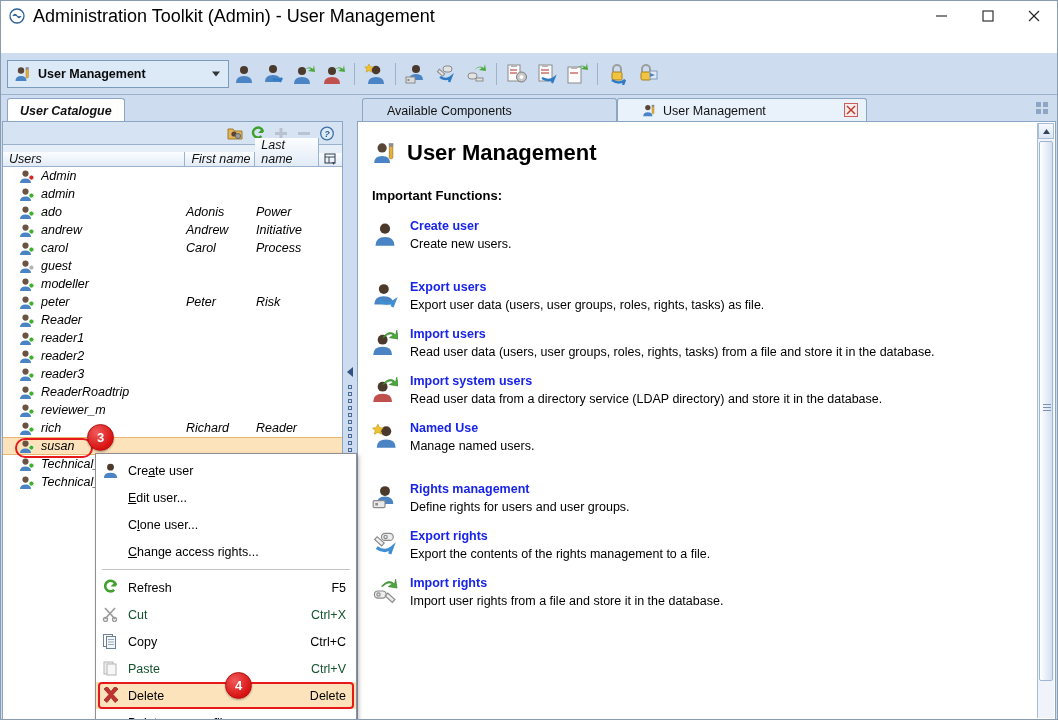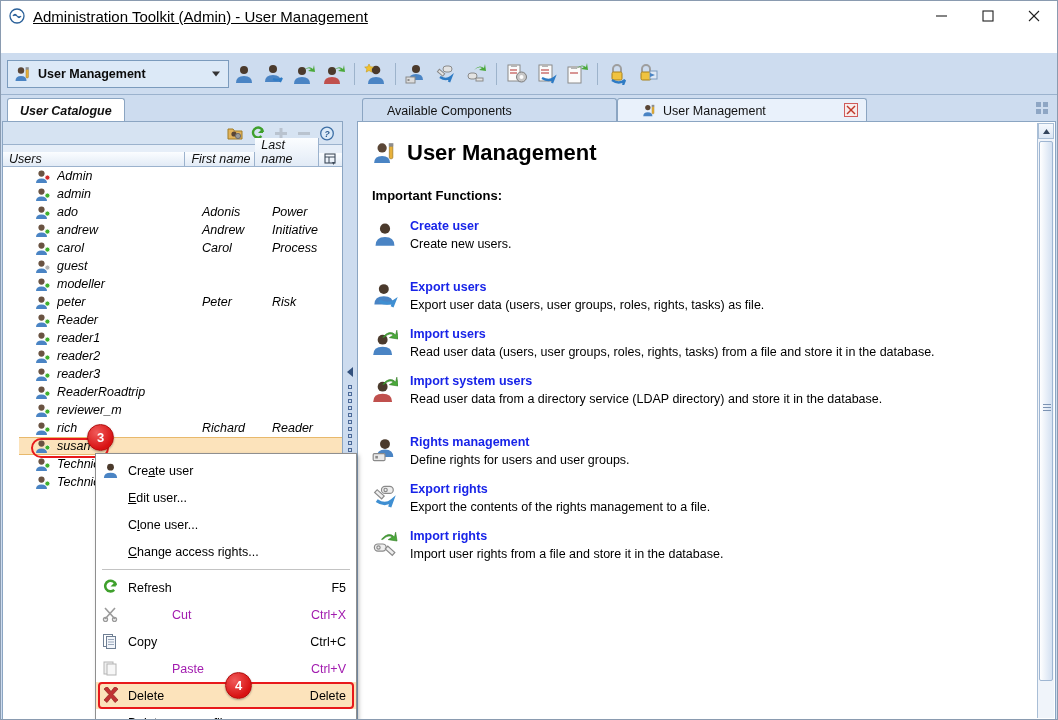--- a/index.html
+++ b/index.html
@@ -23,21 +23,21 @@
   .titlebar {
     position: absolute; left: 0; top: 0; width: 1056px; height: 30px;
     background: #ffffff;
     display: flex; align-items: center;
   }
   .titlebar .app-icon {
     width: 16px; height: 16px; margin-left: 8px; margin-right: 8px;
     flex: 0 0 auto;
   }
   .titlebar .title-text {
-    font-size: 15px; color: #000000; white-space: nowrap; text-decoration: underline;
+    font-size: 18px; color: #000000; white-space: nowrap;
   }
   .win-controls {
     position: absolute; right: 0; top: 0; height: 30px; display: flex;
   }
   .win-btn {
     width: 46px; height: 30px; display: flex; align-items: center; justify-content: center;
     color: #202020;
   }
   .win-btn svg { display: block; }
 
@@ -129,21 +129,20 @@
   .lh-users { width: 183px; }
   .lh-first { width: 70px; }
   .lh-last  { width: 64px; }
   .lh-cfg   { width: 23px; justify-content: center; padding-left: 0; border-right: none;}
 
   .list-rows {
     position: relative;
     height: 551px;
     background: #ffffff;
     overflow: hidden;
-    padding-left: 16px;
   }
   .row {
     height: 18px; display: flex; align-items: center;
     font-size: 12.5px; color: #000;
     position: relative;
   }
   .row .uicon { width: 16px; height: 15px; margin-left: 16px; margin-right: 6px; flex: 0 0 auto; }
   .row .uname { width: 145px; white-space: nowrap; overflow: hidden; }
   .row .ufirst { width: 70px; }
   .row .ulast { width: 70px; }
@@ -267,21 +266,21 @@
   }
   .ctxitem {
     height: 27px; display: flex; align-items: center;
     font-size: 12.5px; color: #000; position: relative;
     padding-left: 6px;
   }
   .ctxitem .ci { width: 18px; height: 18px; margin-right: 8px; flex: 0 0 auto; }
   .ctxitem .ci.empty { background: transparent; }
   .ctxitem .label { white-space: nowrap; }
   .ctxitem .accel { position: absolute; right: 10px; font-size: 12.5px; }
-  .ctxitem.disabled .label, .ctxitem.disabled .accel { color: #a21caf; margin-left: 44px; }
+  .ctxitem.disabled .label, .ctxitem.disabled .accel { color: #14532d; }
   .ctxitem.highlight {
     background: #fce3bb;
   }
   .ctx-sep { height: 1px; background: #c3c3c3; margin: 4px 6px; }
   .hl-ring {
     position: absolute; left: 2px; top: 0px; right: 2px; height: 27px;
     border: 2px solid #e8191b; border-radius: 4px;
     pointer-events: none;
   }
 
@@ -792,20 +791,28 @@
               <div class="fbody"><span class="flink">Import users</span><div class="fdesc">Read user data (users, user groups, roles, rights, tasks) from a file and store it in the database.</div></div>
             </div>
             <div class="func">
               <span class="ficon"><svg width="26" height="26" viewBox="0 0 22 22">
                   <circle cx="9" cy="9" r="4.2" fill="#4b3a2c"></circle>
                   <path d="M1 22 q0-7 8-7 t8 7z" fill="#c0504d"></path>
                   <path d="M9 7 q6-7 11-2 l1-4 1.2 7.5 -7.5-1.2 3.4-2.2 q-3-2.6-8 2z" fill="#4aa93a" stroke="#2f7a22" stroke-width=".5"></path>
                 </svg></span>
               <div class="fbody"><span class="flink">Import system users</span><div class="fdesc">Read user data from a directory service (LDAP directory) and store it in the database.</div></div>
             </div>
+            <div class="func">
+              <span class="ficon"><svg width="26" height="26" viewBox="0 0 22 22">
+                  <circle cx="12" cy="7" r="4.3" fill="#4b3a2c"></circle>
+                  <path d="M4 21 q0-7 8-7 t8 7z" fill="#4a84c4"></path>
+                  <path d="M5 1 l1.4 3 3.1 .3 -2.3 2.1 .7 3.1 -2.9-1.7 -2.9 1.7 .7-3.1 -2.3-2.1 3.1-.3z" fill="#f2c12e" stroke="#c79a16" stroke-width=".6"></path>
+                </svg></span>
+              <div class="fbody"><span class="flink">Named Use</span><div class="fdesc">Manage named users.</div></div>
+            </div>
             <div class="spacer-lg"></div>
             <div class="func">
               <span class="ficon"><svg width="26" height="26" viewBox="0 0 22 22">
                   <circle cx="11" cy="6" r="4.2" fill="#4b3a2c"></circle>
                   <path d="M4 17 q0-6.5 7-6.5 t7 6.5z" fill="#4a84c4"></path>
                   <rect x="1" y="14" width="10" height="6" rx="1" fill="#e9e9e9" stroke="#8a8a8a"></rect>
                   <rect x="2.8" y="16" width="2.2" height="2.2" fill="#8a8a8a"></rect>
                 </svg></span>
               <div class="fbody"><span class="flink">Rights management</span><div class="fdesc">Define rights for users and user groups.</div></div>
             </div>

